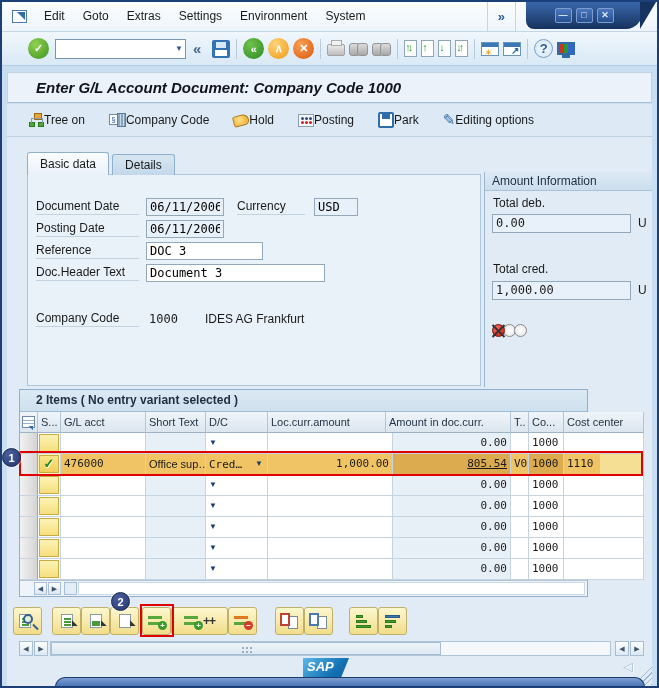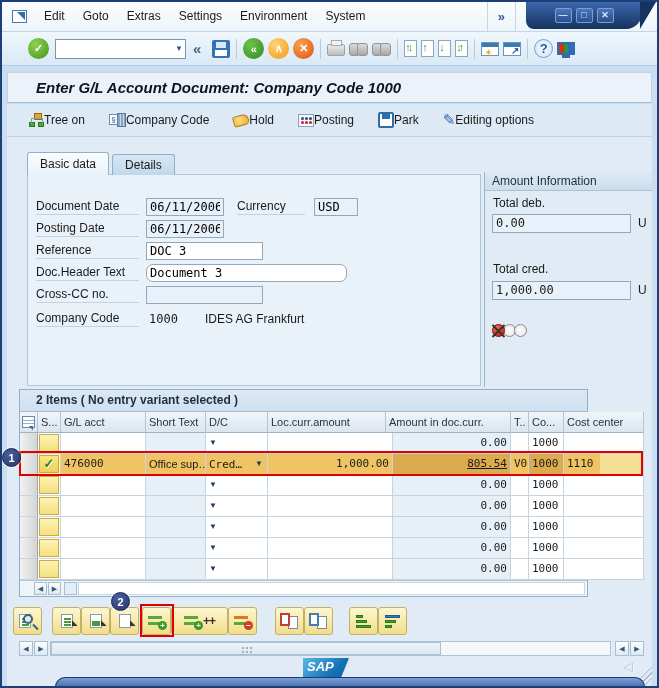--- a/index.html
+++ b/index.html
@@ -305,26 +305,21 @@
         <input class="finput" style="width: 78px;" value="06/11/2006">
       </div>
       <div class="frow" style="top:66px;">
         <span class="flabel">Reference</span>
         <span style="width:7px;"></span>
         <input class="finput white" style="width: 117px;" value="DOC 3">
       </div>
       <div class="frow" style="top:88px;">
         <span class="flabel">Doc.Header Text</span>
         <span style="width:7px;"></span>
-        <input class="finput white" style="width: 201px; border-radius: 7px;" value="Document 3">
-      </div>
-      <div class="frow" style="top:110px;">
-        <span class="flabel">Cross-CC no.</span>
-        <span style="width:7px;"></span>
-        <input class="finput" style="width: 117px;" value="">
+        <input class="finput white" style="width: 179px;" value="Document 3">
       </div>
       <div class="frow" style="top:134px;">
         <span class="flabel">Company Code</span>
         <span style="width:10px;"></span>
         <span class="fval">1000</span>
         <span style="width:27px;"></span>
         <span>IDES AG Frankfurt</span>
       </div>
     </div>
 

